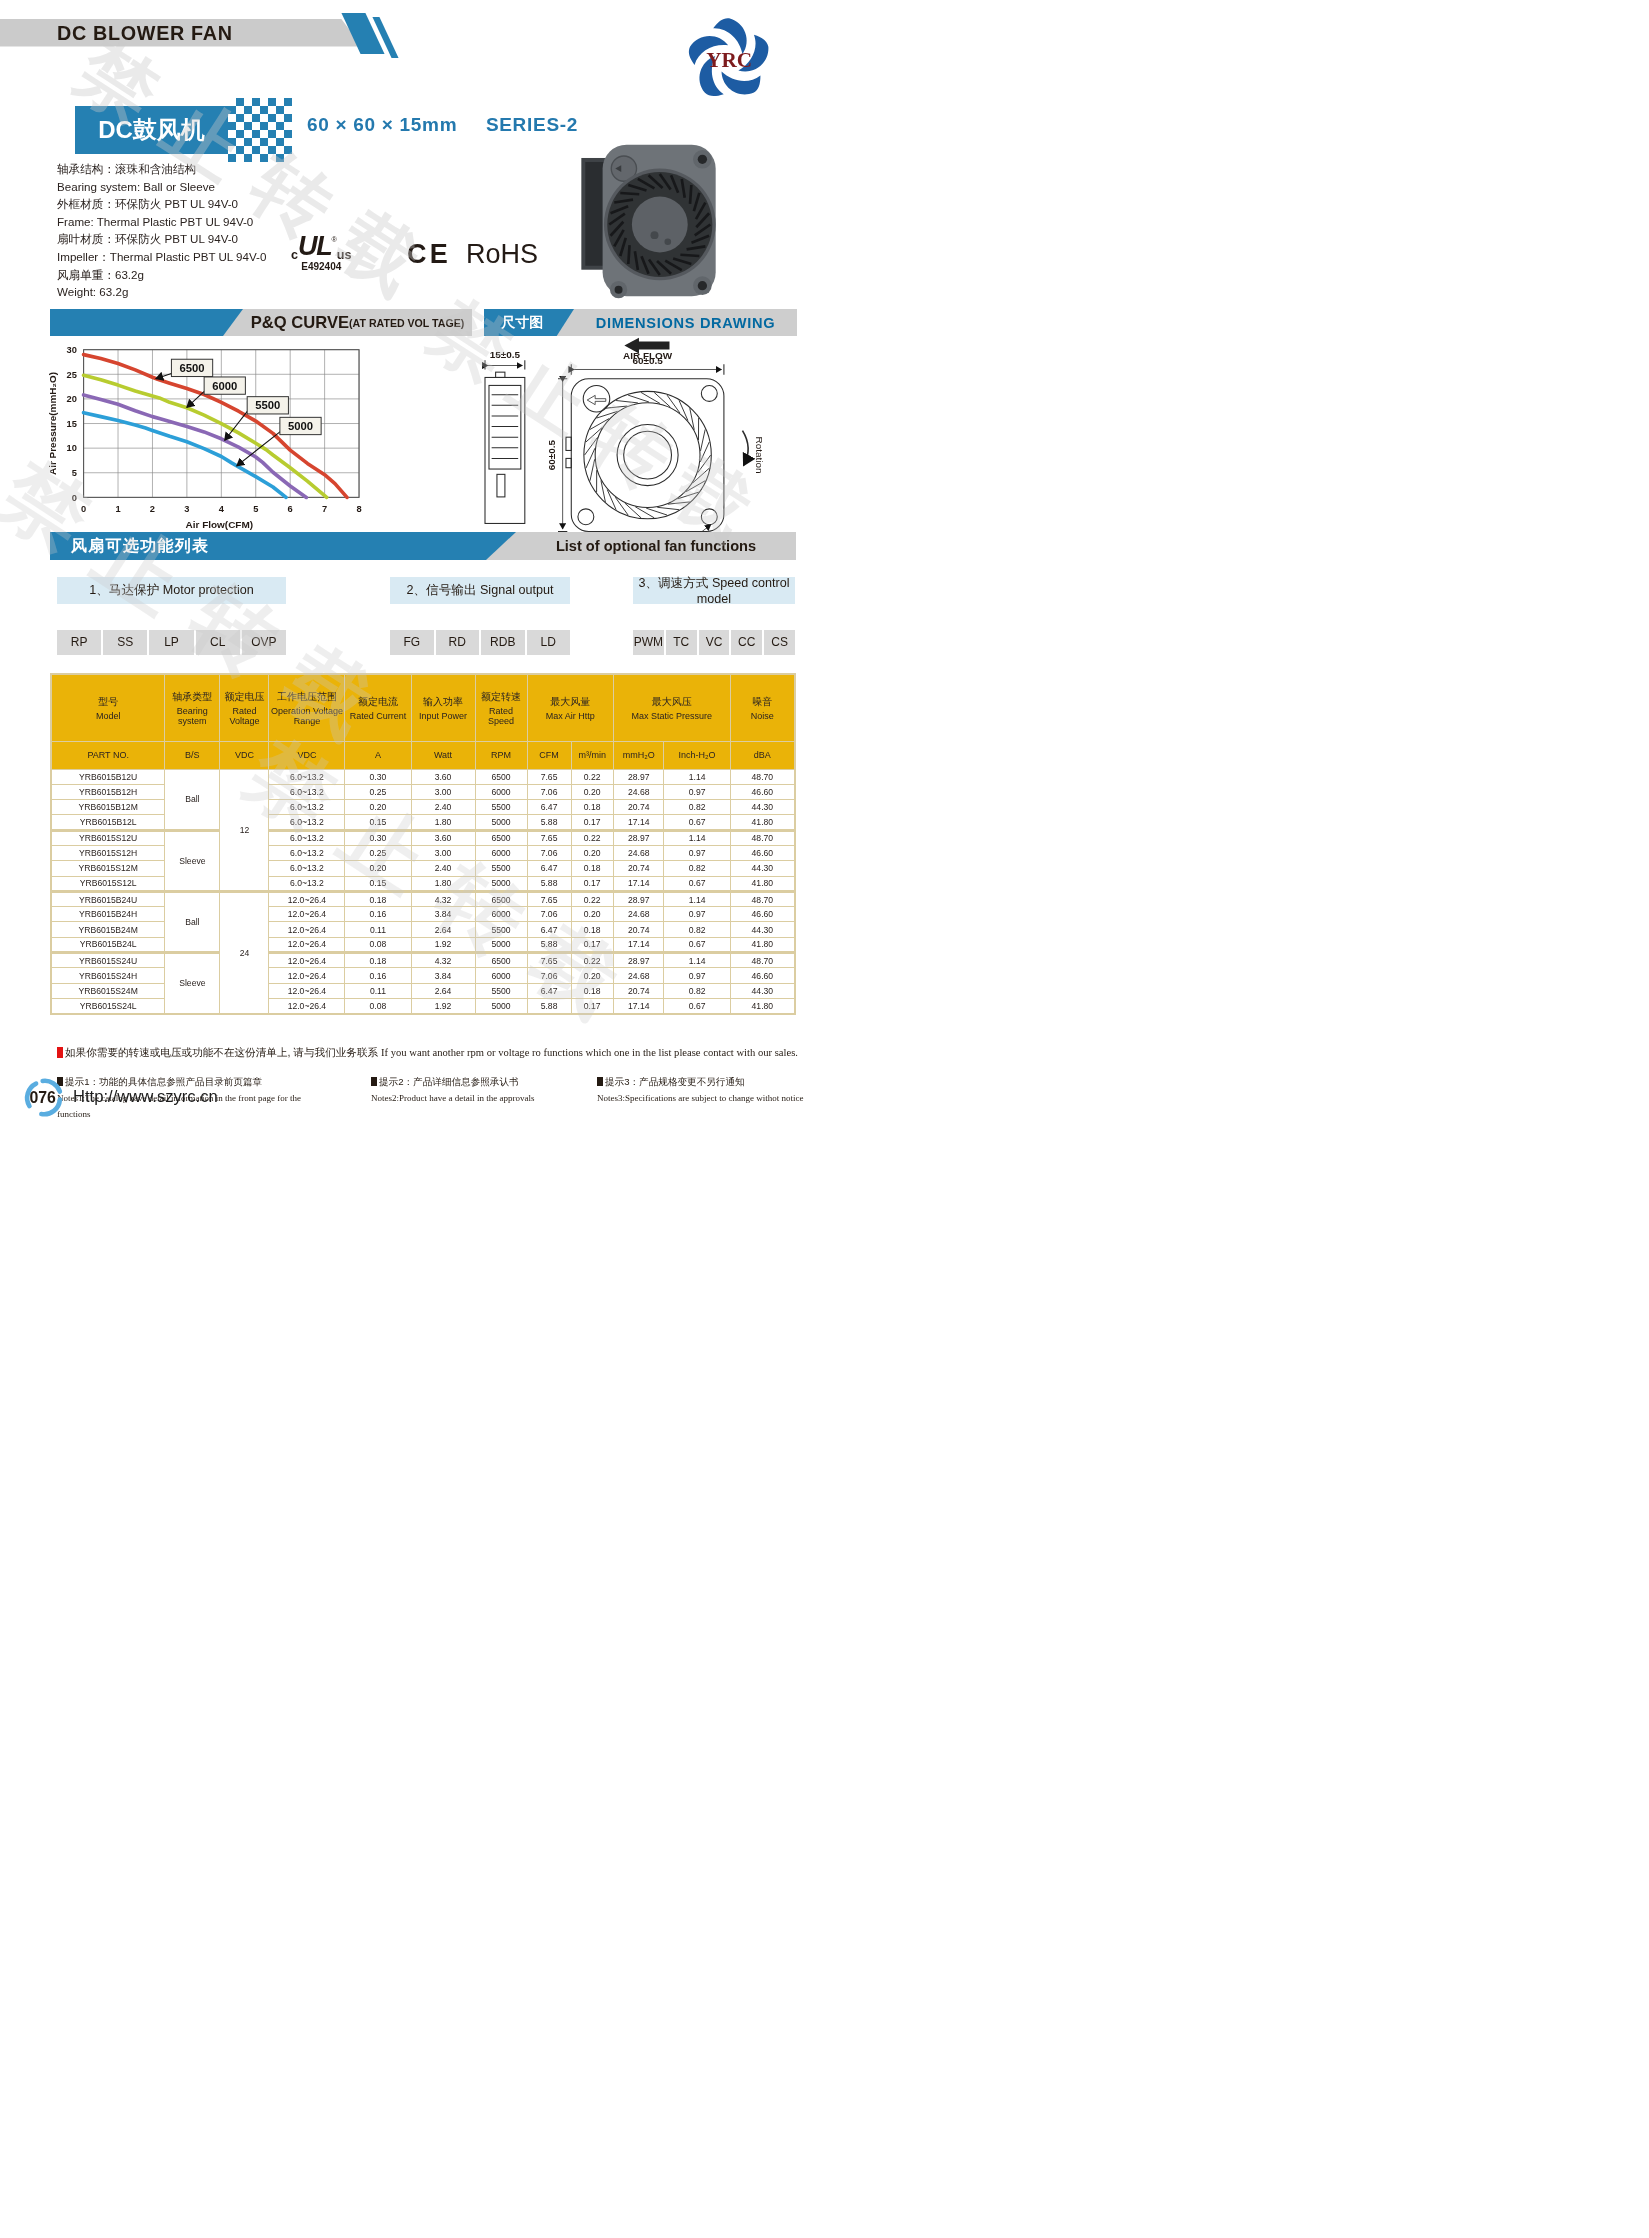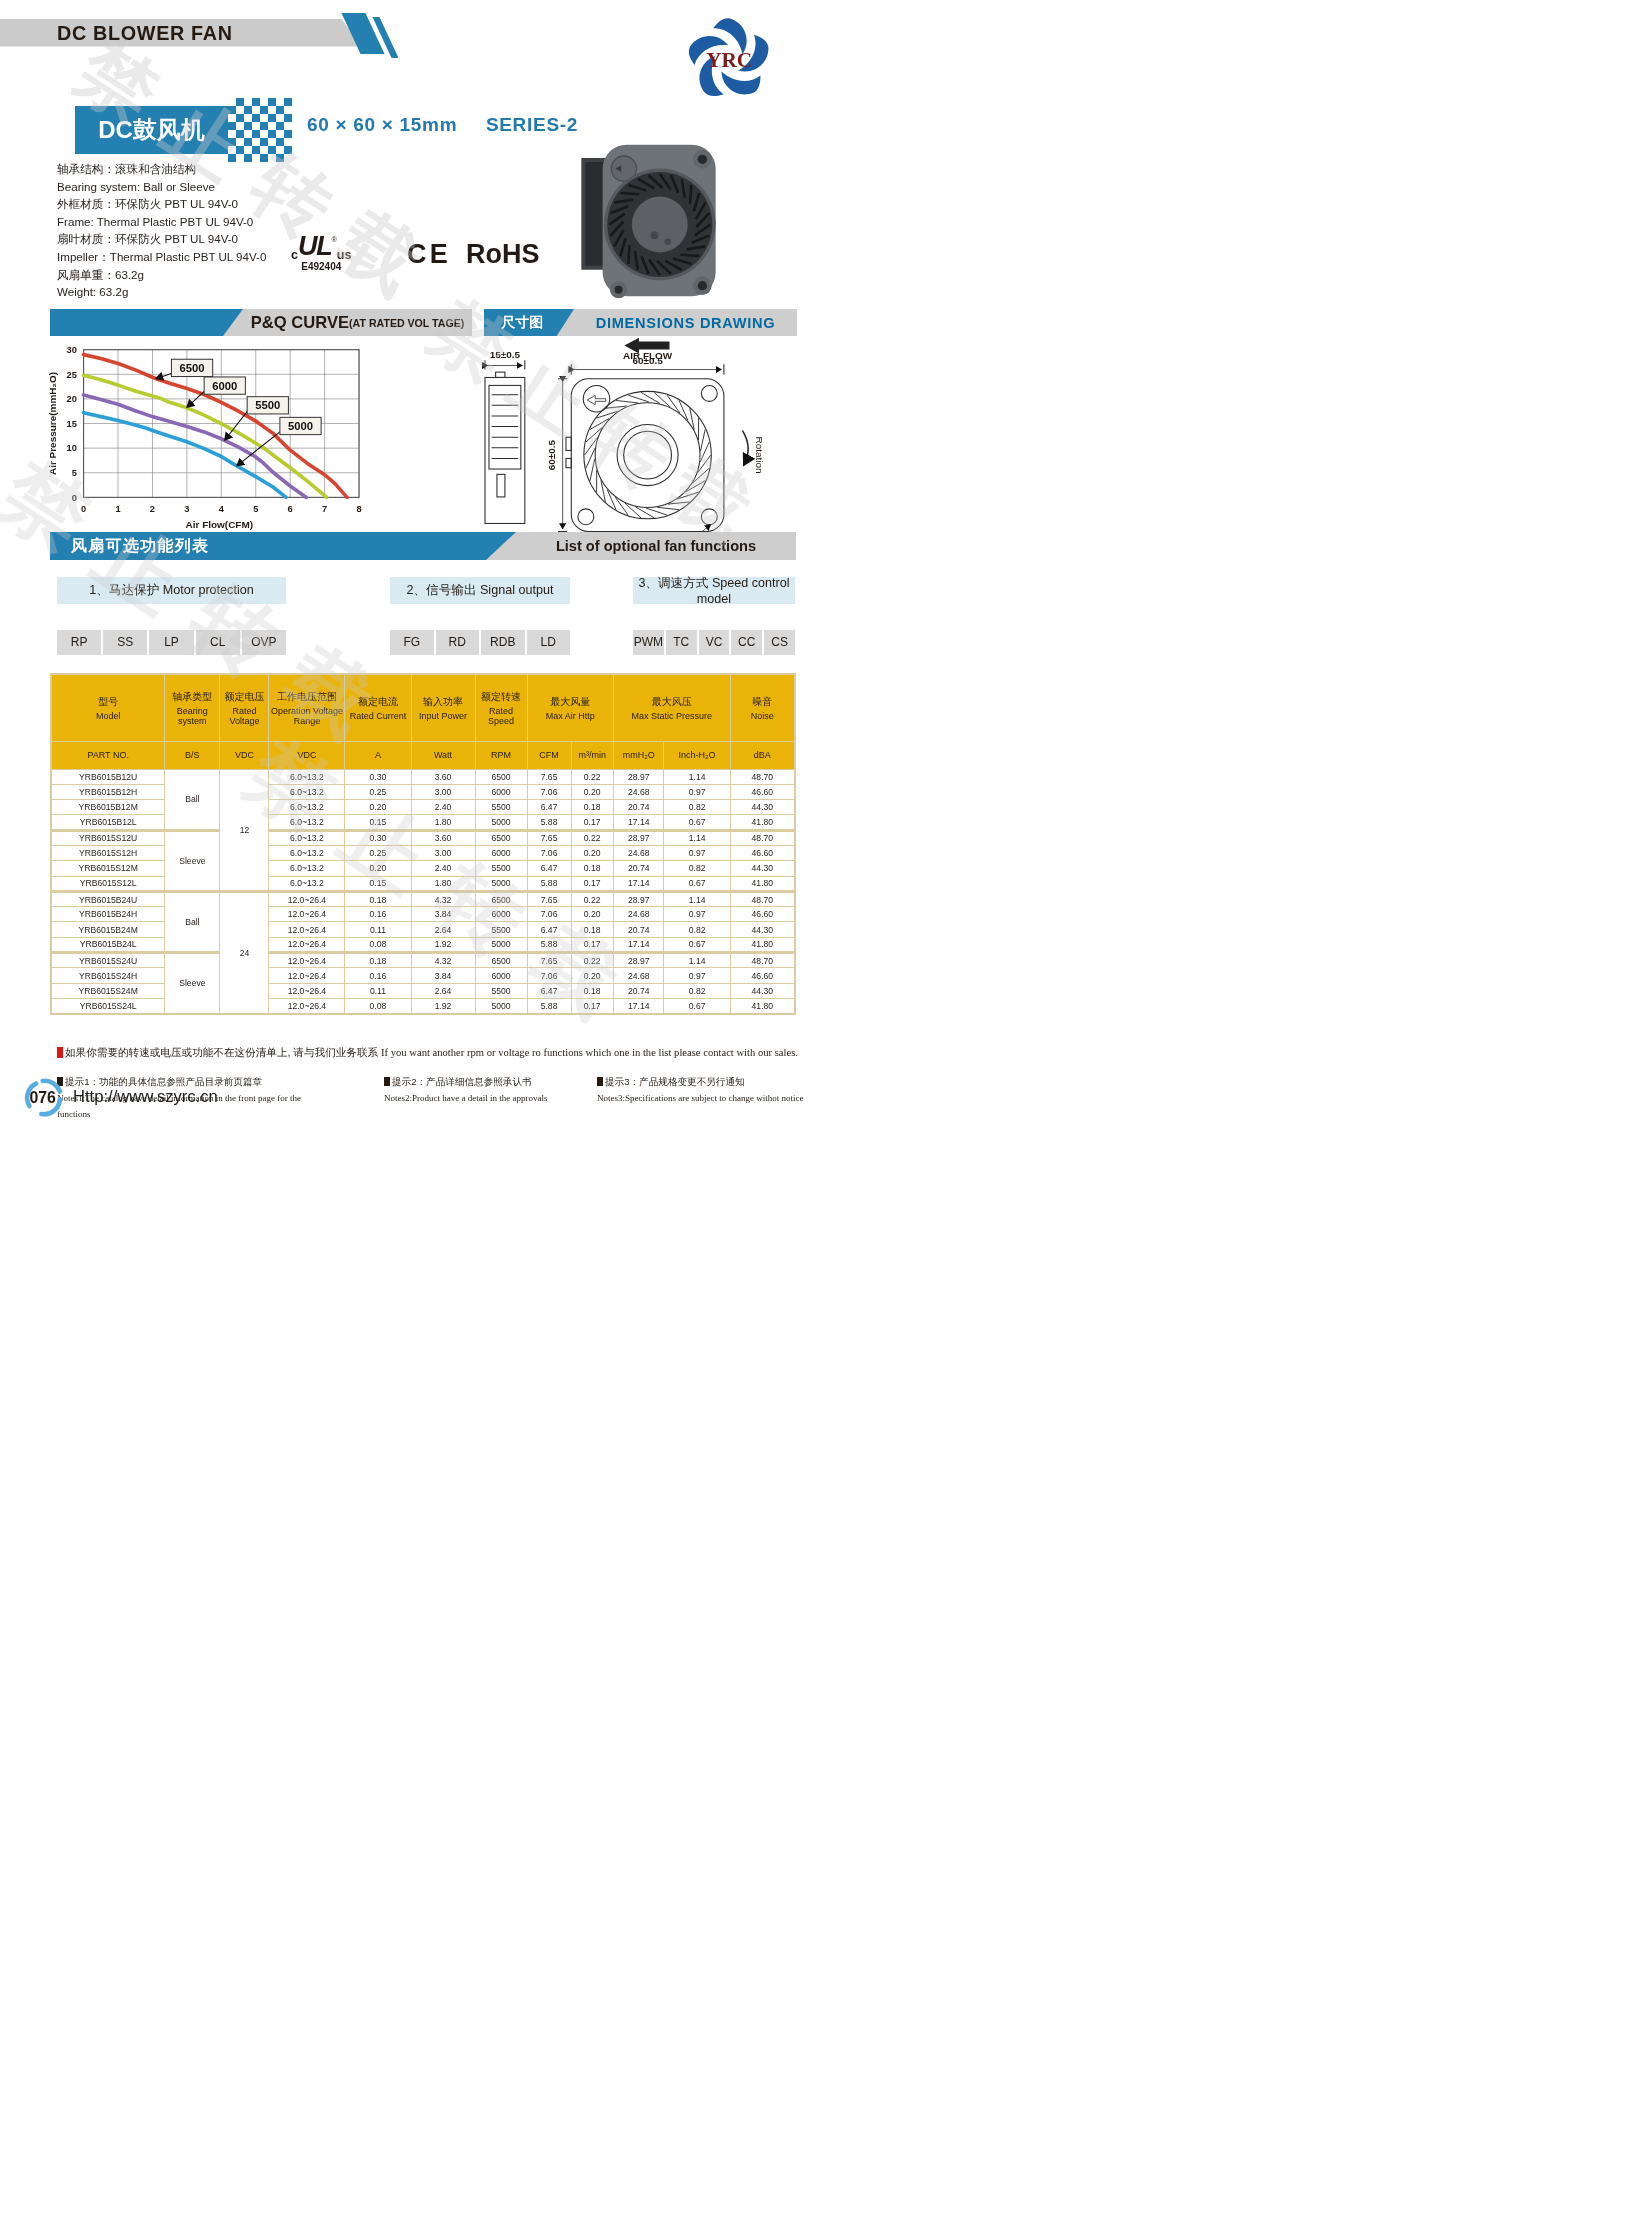--- a/index.html
+++ b/index.html
@@ -28,21 +28,21 @@
   
   .specs{position:absolute;left:57px;top:160px;font-size:11.6px;line-height:17.6px;color:#2b2320;}
   .cert-ul{position:absolute;left:291px;top:231px;text-align:center;color:#231a15;}
   .ul-mono{font-size:27px;font-weight:800;font-style:italic;letter-spacing:-1.3px;}
   .ul-c,.ul-us{font-size:12.6px;font-weight:800;}
   .ul-c{vertical-align:-4px;}
   .ul-us{vertical-align:-4px;}
   .ul-reg{font-size:7.3px;vertical-align:13.3px;}
   .ul-code{font-size:10px;font-weight:800;margin-top:-1.3px;}
   .cert-ce{position:absolute;left:407px;top:239px;font-size:27px;font-weight:800;color:#231a15;letter-spacing:3.3px;}
-  .cert-rohs{position:absolute;left:466px;top:239px;font-size:27px;font-weight:700;color:#231a15;}
+  .cert-rohs{position:absolute;left:466px;top:239px;font-size:27px;font-weight:400;color:#231a15;}
   .fanimg{position:absolute;left:580px;top:138px;}
   
   .bar{position:absolute;height:27px;}
   .bar .grayp{position:absolute;inset:0;background:#cecece;}
   .bar .bluep{position:absolute;left:0;top:0;bottom:0;background:#2580b2;}
   .bar1{left:50px;top:309px;width:422px;}
   .bar1 .bluep{width:193px;clip-path:polygon(0 0,100% 0,calc(100% - 20px) 100%,0 100%);}
   .bar1 .txt{position:absolute;left:193px;right:0;top:0;bottom:0;display:flex;align-items:center;justify-content:center;color:#241a12;}
   .bar1 .big{font-size:16.6px;font-weight:800;}
   .bar1 .small{font-size:10.6px;font-weight:800;}
@@ -83,21 +83,21 @@
   .spec-table{border:2px solid #dbcda1;}
   .spec-table tr.group-sep td{border-top:3.3px solid #dbcda1;}
   
   .note-main{position:absolute;left:57px;top:1046px;font-size:10.6px;color:#241a12;}
   .rsq{display:inline-block;width:6px;height:11.3px;background:#e31313;vertical-align:-2px;margin-right:2px;}
   .bsq{display:inline-block;width:6px;height:9.3px;background:#241a12;vertical-align:-1.3px;margin-right:2px;}
   .note-en-serif{font-family:"Liberation Serif","DejaVu Serif",serif;}
   .note-col{position:absolute;font-size:9.6px;color:#241a12;line-height:16px;}
   .note-col .en{font-family:"Liberation Serif","DejaVu Serif",serif;font-size:9px;}
   .nc1{left:57px;top:1074px;width:259px;}
-  .nc2{left:371px;top:1074px;width:219px;margin-left:13px;}
+  .nc2{left:371px;top:1074px;width:219px;}
   .nc3{left:597px;top:1074px;width:213px;}
   .flogo{position:absolute;left:20px;top:1077px;}
   .furl{position:absolute;left:73px;top:1087px;font-size:16.6px;color:#1c1c1c;}
 </style>
 </head>
 <body>
 
 <div class="page">
 
   <div class="wm" style="left:113px;top:20px;font-size:76px;letter-spacing:28px;transform:rotate(33deg);">禁止转载</div>

